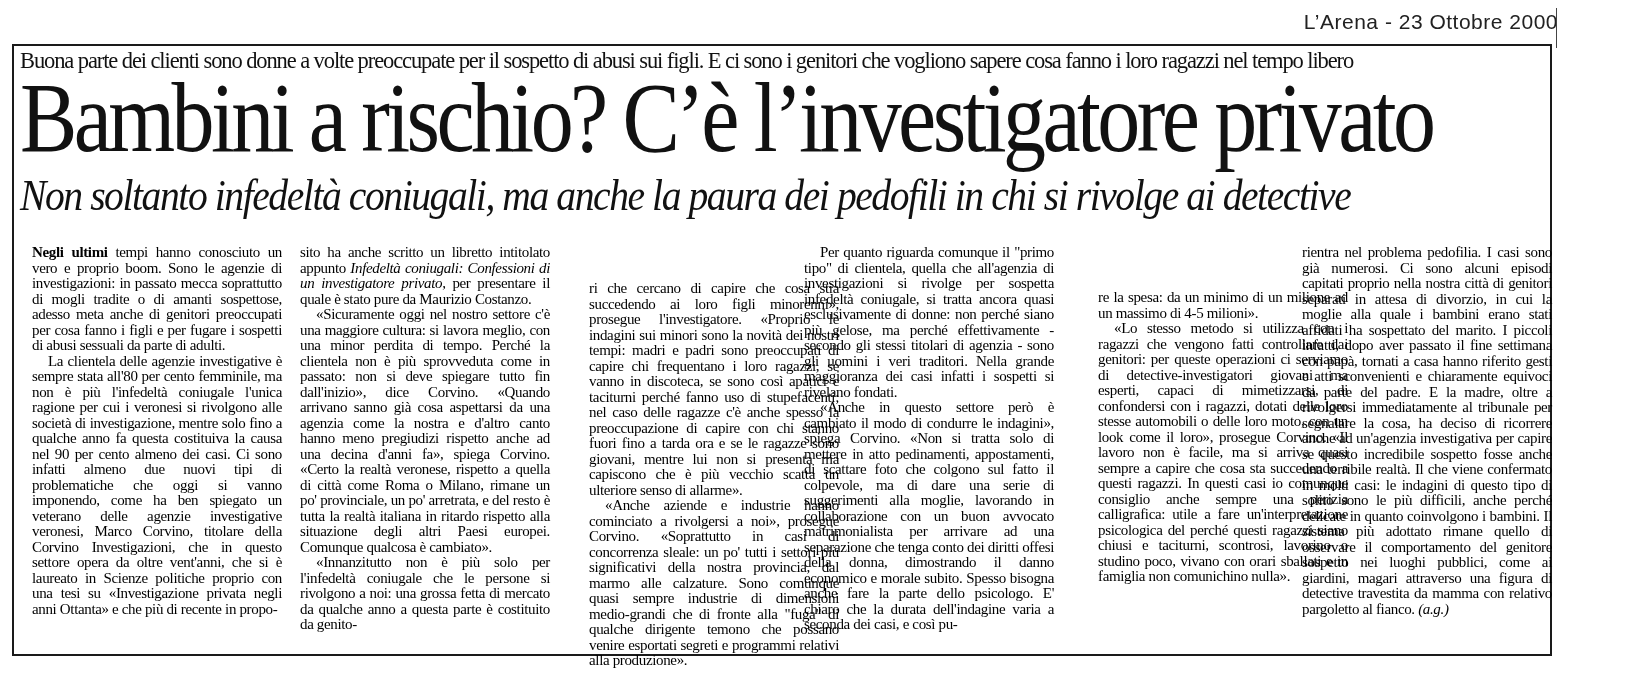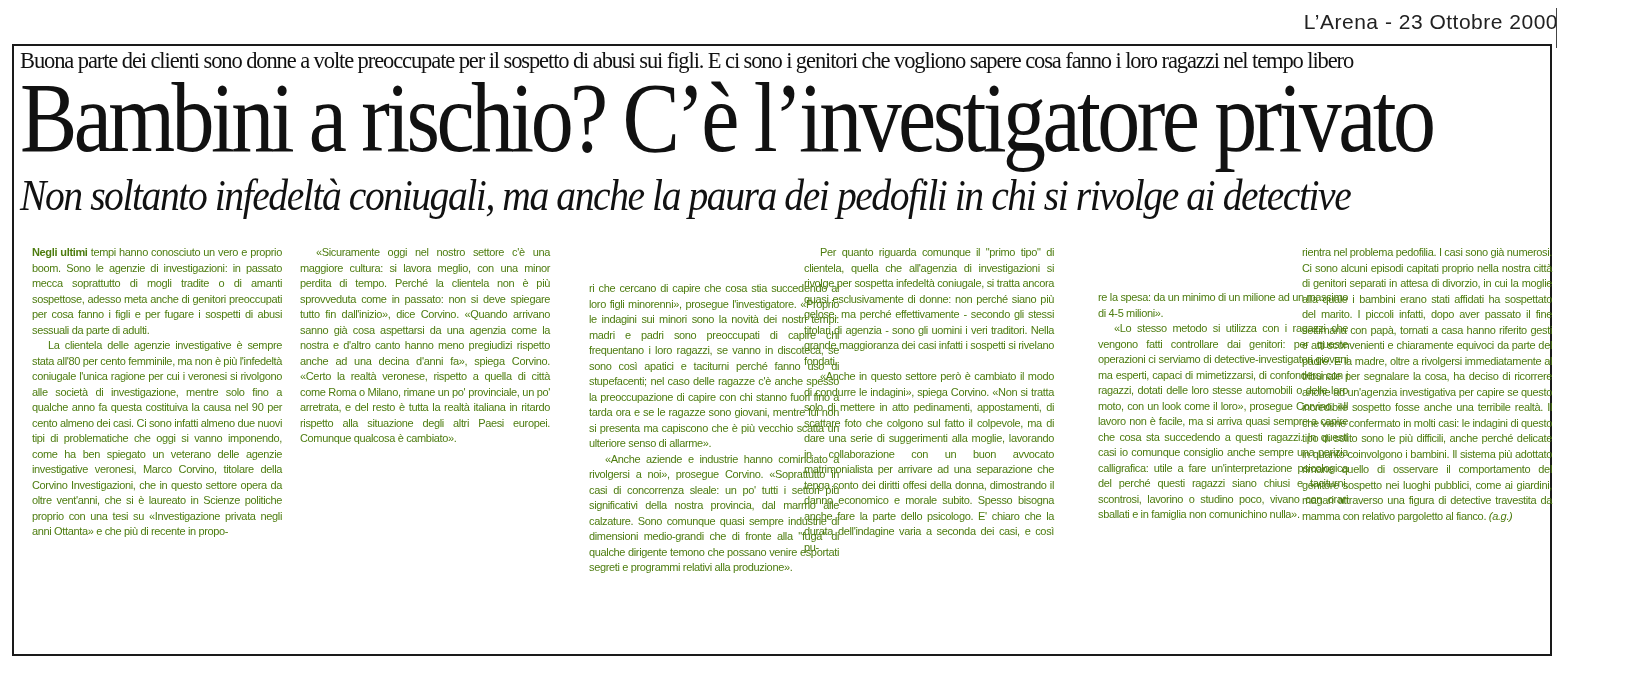--- a/index.html
+++ b/index.html
@@ -28,22 +28,22 @@
   .subtitle {
     position:absolute; left:20px; top:172px; width:1530px;
     font-family:"Liberation Serif", serif; font-style:italic; font-size:44px; line-height:48px;
     letter-spacing:-1.6px; white-space:nowrap; color:#111; transform:scaleX(0.90); transform-origin:left top;
   }
   .columns {
     position:absolute; left:32px; top:245px; width:1510px; height:400px;
   }
   .col {
     position:absolute; top:0; width:250px;
-    font-family:Liberation Sans, sans-serif; font-size:11px; line-height:15.5px;
-    text-align:justify; hyphens:manual; color:#4d7c0f; letter-spacing:-0.35px;
+    font-family:Liberation Serif, serif; font-size:15px; line-height:15.5px;
+    text-align:justify; hyphens:manual; color:#000000; letter-spacing:-0.35px;
   }
   .col p { margin:0; text-indent:0; }
   .col p.ind { text-indent:16px; }
   .lead { font-weight:bold; }
   .it { font-style:italic; }
   .sig { font-style:italic;margin-top:40px; }
 </style>
 </head>
 <body>
 
@@ -57,21 +57,23 @@
 <h2 class="subtitle" style="margin:0;font-weight:normal;">Non soltanto infedeltà coniugali, ma anche la paura dei pedofili in chi si rivolge ai detective</h2>
 
 <div class="columns">
 
   <div class="col" style="left:0px;">
     <p><span class="lead">Negli ultimi</span><span> tempi hanno conosciuto un vero e proprio boom. Sono le agenzie di investigazioni: in passato mecca soprattutto di mogli tradite o di amanti sospettose, adesso meta anche di genitori preoccupati per cosa fanno i figli e per fugare i sospetti di abusi sessuali da parte di adulti.</span></p>
     <p class="ind">La clientela delle agenzie investigative è sempre stata all'80 per cento femminile, ma non è più l'infedeltà coniugale l'unica ragione per cui i veronesi si rivolgono alle società di investigazione, mentre solo fino a qualche anno fa questa costituiva la causa nel 90 per cento almeno dei casi. Ci sono infatti almeno due nuovi tipi di problematiche che oggi si vanno imponendo, come ha ben spiegato un veterano delle agenzie investigative veronesi, Marco Corvino, titolare della Corvino Investigazioni, che in questo settore opera da oltre vent'anni, che si è laureato in Scienze politiche proprio con una tesi su «Investigazione privata negli anni Ottanta» e che più di recente in propo-</p>
   </div>
 
   <div class="col" style="left:268px;">
+    <p><span>sito ha anche scritto un libretto intitolato appunto </span><span class="it">Infedeltà coniugali: Confessioni di un investigatore privato</span><span>, per presentare il quale è stato pure da Maurizio Costanzo.</span></p>
     <p class="ind">«Sicuramente oggi nel nostro settore c'è una maggiore cultura: si lavora meglio, con una minor perdita di tempo. Perché la clientela non è più sprovveduta come in passato: non si deve spiegare tutto fin dall'inizio», dice Corvino. «Quando arrivano sanno già cosa aspettarsi da una agenzia come la nostra e d'altro canto hanno meno pregiudizi rispetto anche ad una decina d'anni fa», spiega Corvino. «Certo la realtà veronese, rispetto a quella di città come Roma o Milano, rimane un po' provinciale, un po' arretrata, e del resto è tutta la realtà italiana in ritardo rispetto alla situazione degli altri Paesi europei. Comunque qualcosa è cambiato».</p>
+    <p class="ind">«Innanzitutto non è più solo per l'infedeltà coniugale che le persone si rivolgono a noi: una grossa fetta di mercato da qualche anno a questa parte è costituito da genito-</p>
   </div>
 
   <div class="col" style="left:557px;margin-top:36px;">
     <p>ri che cercano di capire che cosa stia succedendo ai loro figli minorenni», prosegue l'investigatore. «Proprio le indagini sui minori sono la novità dei nostri tempi: madri e padri sono preoccupati di capire chi frequentano i loro ragazzi, se vanno in discoteca, se sono così apatici e taciturni perché fanno uso di stupefacenti; nel caso delle ragazze c'è anche spesso la preoccupazione di capire con chi stanno fuori fino a tarda ora e se le ragazze sono giovani, mentre lui non si presenta ma capiscono che è più vecchio scatta un ulteriore senso di allarme».</p>
     <p class="ind">«Anche aziende e industrie hanno cominciato a rivolgersi a noi», prosegue Corvino. «Soprattutto in casi di concorrenza sleale: un po' tutti i settori più significativi della nostra provincia, dal marmo alle calzature. Sono comunque quasi sempre industrie di dimensioni medio-grandi che di fronte alla "fuga" di qualche dirigente temono che possano venire esportati segreti e programmi relativi alla produzione».</p>
   </div>
 
   <div class="col" style="left:772px;">
     <p class="ind">Per quanto riguarda comunque il "primo tipo" di clientela, quella che all'agenzia di investigazioni si rivolge per sospetta infedeltà coniugale, si tratta ancora quasi esclusivamente di donne: non perché siano più gelose, ma perché effettivamente - secondo gli stessi titolari di agenzia - sono gli uomini i veri traditori. Nella grande maggioranza dei casi infatti i sospetti si rivelano fondati.</p>
     <p class="ind">«Anche in questo settore però è cambiato il modo di condurre le indagini», spiega Corvino. «Non si tratta solo di mettere in atto pedinamenti, appostamenti, di scattare foto che colgono sul fatto il colpevole, ma di dare una serie di suggerimenti alla moglie, lavorando in collaborazione con un buon avvocato matrimonialista per arrivare ad una separazione che tenga conto dei diritti offesi della donna, dimostrando il danno economico e morale subito. Spesso bisogna anche fare la parte dello psicologo. E' chiaro che la durata dell'indagine varia a seconda dei casi, e così pu-</p>

